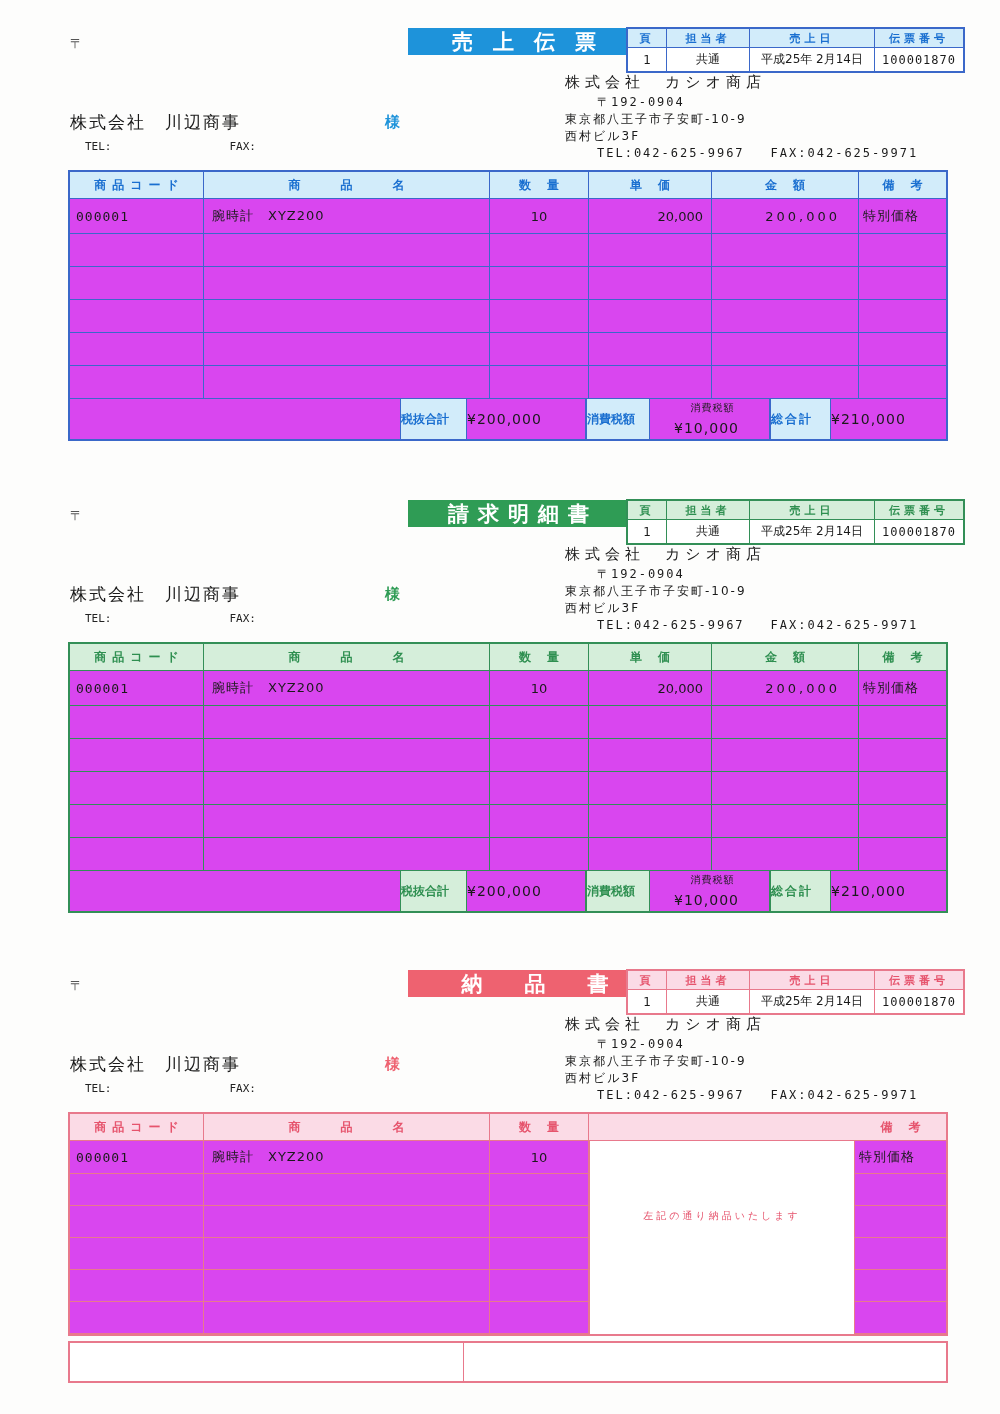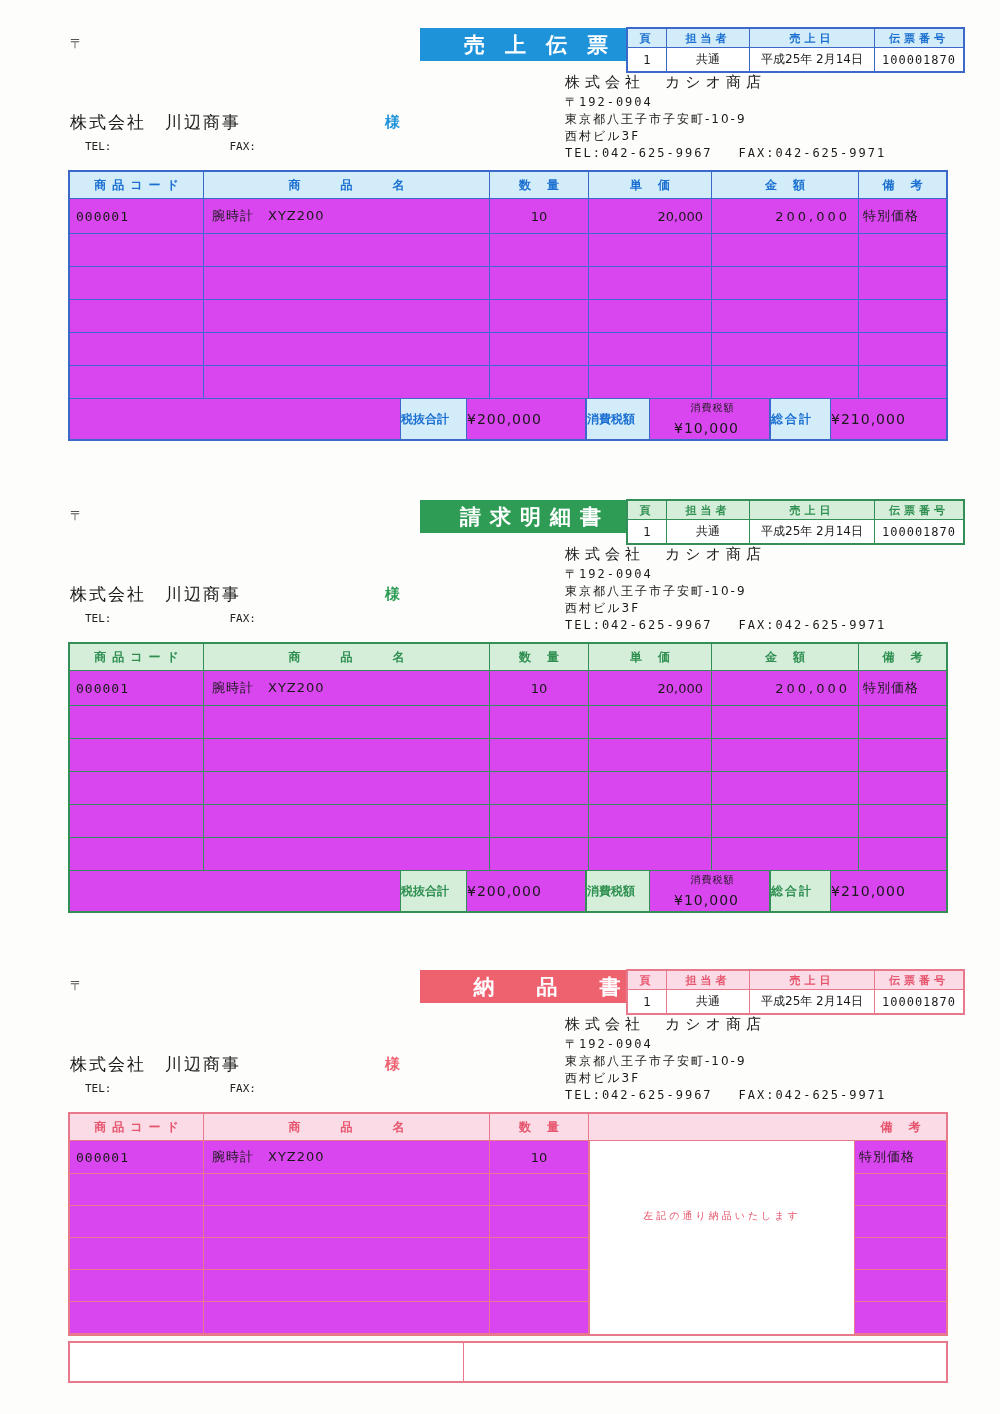--- a/index.html
+++ b/index.html
@@ -1,34 +1,34 @@
 <!DOCTYPE html>
 <html><head>
 <meta charset="utf-8">
 <style>
   html,body{margin:0;padding:0;}
   body{
     width:1000px;height:1414px;position:relative;background:#fdfdfc;
     font-family:"DejaVu Sans","Liberation Sans",sans-serif;color:#1a1a1a;
     -webkit-font-smoothing:antialiased;
   }
-  .mono{font-family:"DejaVu Sans Mono","Liberation Mono",monospace;}
+  .mono{font-family:"DejaVu Sans Mono","Liberation Mono",monospace;margin-left:32px;}
 
   .form{position:absolute;left:0;width:1000px;height:450px;}
   .form.blue {--accent:#1e93da;--border:#3b68c9;--fill:#d2ecfa;--label:#1a6fd0;}
   .form.green{--accent:#2f9c55;--border:#338f57;--fill:#d5eeda;--label:#2e8f50;}
   .form.red  {--accent:#ee6270;--border:#e8798c;--fill:#fbdbe6;--label:#e6546d;}
   #form-1{top:25px;}
   #form-2{top:497px;}
   #form-3{top:967px;}
 
   .postal{position:absolute;left:70px;top:10px;font-size:13px;color:#555;}
 
   .title{
-    position:absolute;left:420px;top:3px;width:212px;height:33px;
+    position:absolute;left:408px;top:3px;width:212px;height:27px;
     background:var(--accent);color:#fff;font-weight:bold;font-size:21px;
     display:flex;align-items:center;justify-content:center;text-align:center;
   }
   .blue  .title{letter-spacing:20px;padding-left:20px;}
   .green .title{letter-spacing:9px;padding-left:9px;}
   .red   .title{letter-spacing:42px;padding-left:42px;}
 
   table.info{
     position:absolute;left:626px;top:2px;width:324px;
     border-collapse:collapse;table-layout:fixed;background:#fff;
@@ -71,21 +71,21 @@
   .w-up{width:123px;}.w-amt{width:147px;}.w-note{flex:1;}
   .w-mid{width:266px;border-right:none;}
 
   .brow{height:33px;border-bottom:1px solid var(--border);}
   .brow.first{height:35px;}
   .grid .brow .c{display:flex;align-items:center;font-size:13px;}
   .v-code{font-family:"DejaVu Sans Mono","Liberation Mono",monospace;font-size:12px;padding-left:6px;letter-spacing:1px;}
   .v-name{padding-left:8px;letter-spacing:1px;}
   .v-qty{justify-content:center;font-size:14px;}
   .v-up{justify-content:flex-end;padding-right:8px;font-size:14px;}
-  .v-amt{justify-content:flex-end;padding-right:8px;font-size:14px;letter-spacing:3px;}
+  .v-amt{justify-content:flex-end;padding-right:18px;font-size:14px;letter-spacing:3px;}
   .v-note{padding-left:4px;font-size:12px;letter-spacing:1px;}
 
   .trow{height:40px;}
   .trow .c{display:flex;align-items:center;justify-content:space-between;}
   .t-blank{width:330px;border-right:none;}
   .t-label{background:var(--fill);color:var(--label);font-weight:bold;font-size:12px;
            justify-content:center;border-left:1px solid var(--border);}
   .t-l1{width:67px;}.t-l2{width:64px;}.t-l3{width:61px;letter-spacing:2px;}
   .t-val{justify-content:flex-end;padding-right:6px;font-size:14px;letter-spacing:1px;}
   .t-v1{width:119px;}.t-v3{flex:1;}

